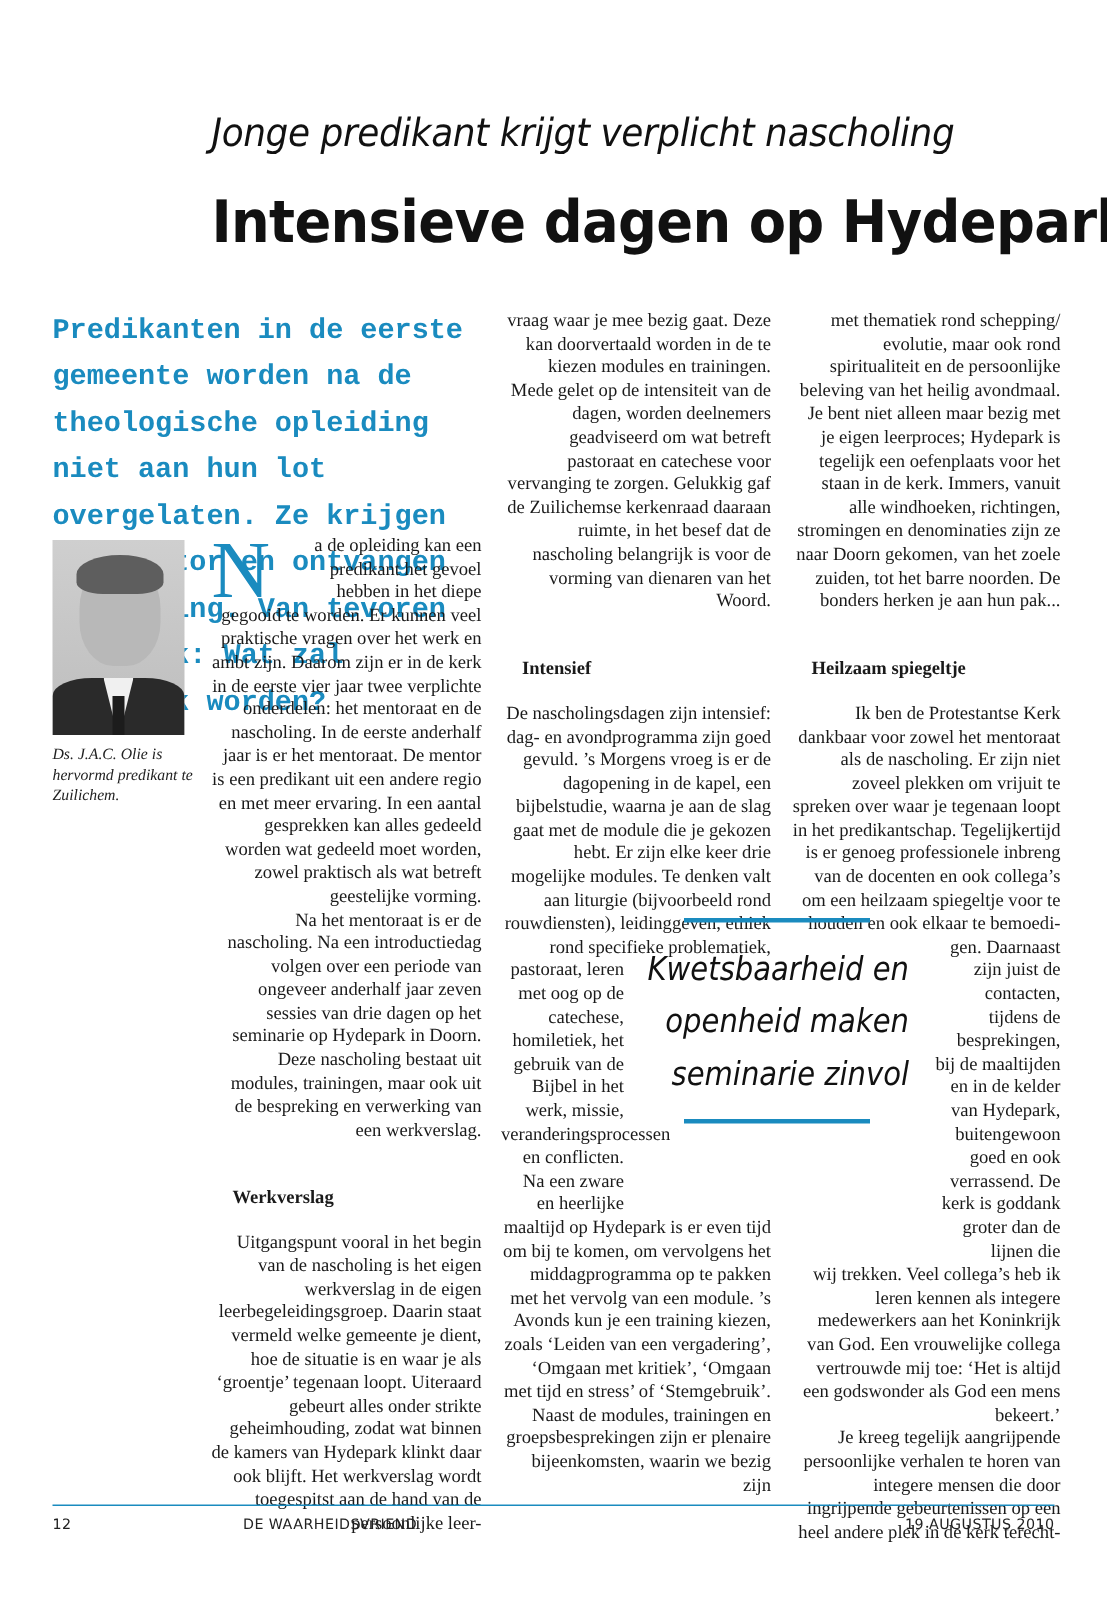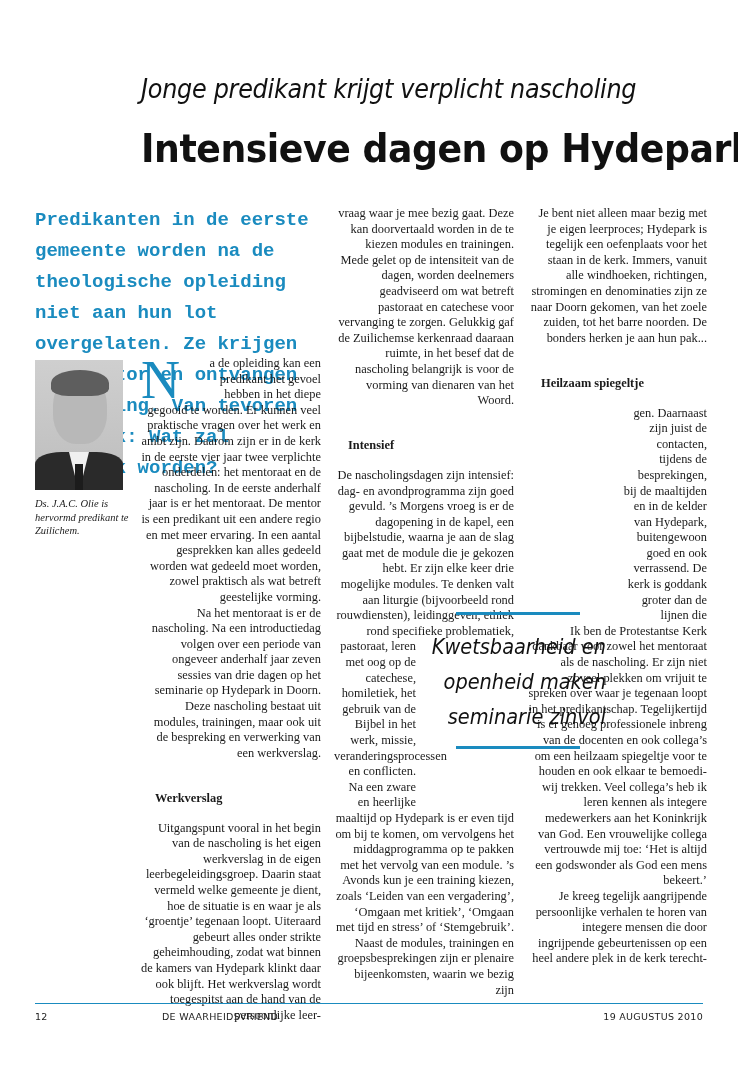--- a/index.html
+++ b/index.html
@@ -60,25 +60,26 @@
   <p>vraag waar je mee bezig gaat. Deze kan doorvertaald worden in de te kiezen modules en trainingen.</p>
   <p>Mede gelet op de intensiteit van de dagen, worden deelnemers geadviseerd om wat betreft pastoraat en catechese voor vervanging te zorgen. Gelukkig gaf de Zuilichemse kerkenraad daaraan ruimte, in het besef dat de nascholing belangrijk is voor de vorming van dienaren van het Woord.</p>
   <div class="gap"></div>
   <h4>Intensief</h4>
   <p>De nascholingsdagen zijn intensief: dag- en avondprogramma zijn goed gevuld. ’s Morgens vroeg is er de dagopening in de kapel, een bijbelstudie, waarna je aan de slag gaat met de module die je gekozen hebt. Er zijn elke keer drie mogelijke modules. Te denken valt aan liturgie (bijvoorbeeld rond rouwdiensten), leidinggeven, ethiek rond specifieke problematiek,</p>
   <p style="width:82px;">pastoraat, leren met oog op de catechese, homiletiek, het gebruik van de Bijbel in het werk, missie, veranderingsprocessen en conflicten. Na een zware en heerlijke</p>
   <p>maaltijd op Hydepark is er even tijd om bij te komen, om vervolgens het middagprogramma op te pakken met het vervolg van een module. ’s Avonds kun je een training kiezen, zoals ‘Leiden van een vergadering’, ‘Omgaan met kritiek’, ‘Omgaan met tijd en stress’ of ‘Stemgebruik’. Naast de modules, trainingen en groepsbesprekingen zijn er plenaire bijeenkomsten, waarin we bezig zijn</p>
 </div>
 
 <div class="col col3">
+  <p>met thematiek rond schepping/ evolutie, maar ook rond spiritualiteit en de persoonlijke beleving van het heilig avondmaal.</p>
   <p>Je bent niet alleen maar bezig met je eigen leerproces; Hydepark is tegelijk een oefenplaats voor het staan in de kerk. Immers, vanuit alle windhoeken, richtingen, stromingen en denominaties zijn ze naar Doorn gekomen, van het zoele zuiden, tot het barre noorden. De bonders herken je aan hun pak...</p>
   <div class="gap"></div>
   <h4>Heilzaam spiegeltje</h4>
+  <p>Ik ben de Protestantse Kerk dankbaar voor zowel het mentoraat als de nascholing. Er zijn niet zoveel plekken om vrijuit te spreken over waar je tegenaan loopt in het predikantschap. Tegelijkertijd is er genoeg professionele inbreng van de docenten en ook collega’s om een heilzaam spiegeltje voor te houden en ook elkaar te bemoedi-</p>
   <p style="margin-left:96px;width:84px;">gen. Daarnaast zijn juist de contacten, tijdens de besprekingen, bij de maaltijden en in de kelder van Hydepark, buitengewoon goed en ook verrassend. De kerk is goddank groter dan de lijnen die</p>
-  <p>Ik ben de Protestantse Kerk dankbaar voor zowel het mentoraat als de nascholing. Er zijn niet zoveel plekken om vrijuit te spreken over waar je tegenaan loopt in het predikantschap. Tegelijkertijd is er genoeg professionele inbreng van de docenten en ook collega’s om een heilzaam spiegeltje voor te houden en ook elkaar te bemoedi-</p>
   <p>wij trekken. Veel collega’s heb ik leren kennen als integere medewerkers aan het Koninkrijk van God. Een vrouwelijke collega vertrouwde mij toe: ‘Het is altijd een godswonder als God een mens bekeert.’</p>
   <p>Je kreeg tegelijk aangrijpende persoonlijke verhalen te horen van integere mensen die door ingrijpende gebeurtenissen op een heel andere plek in de kerk terecht-</p>
 </div>
 
 <div class="pull">
   <div class="rule"></div>
   <div class="quote">
     <div>Kwetsbaarheid en</div>
     <div>openheid maken</div>
     <div>seminarie zinvol</div>

